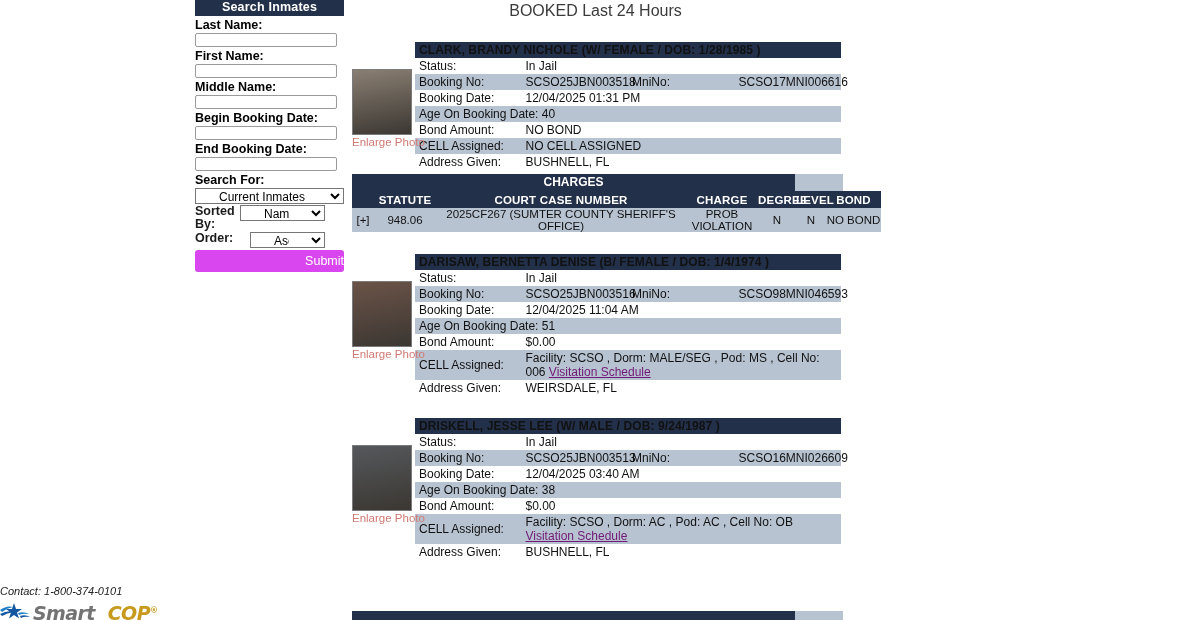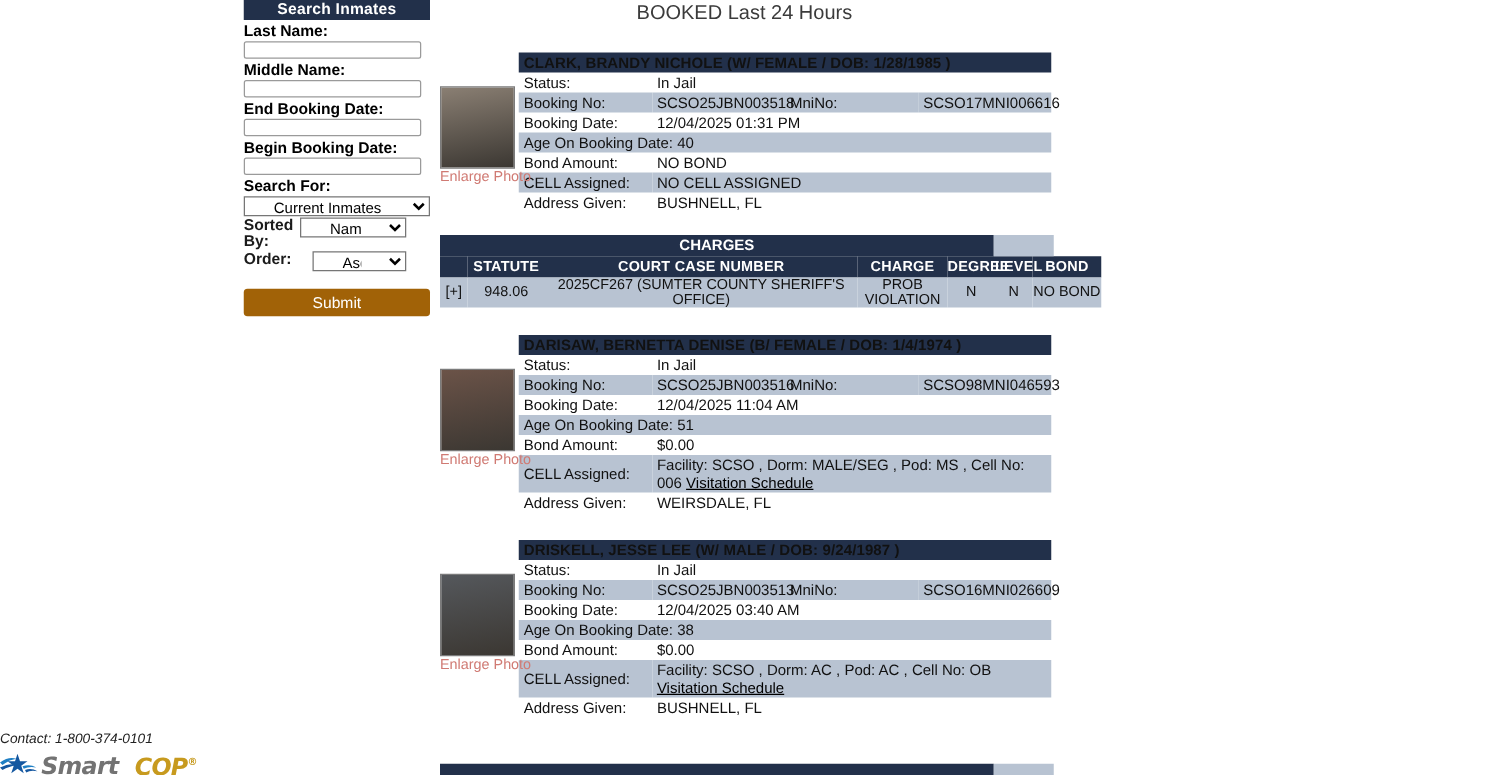--- a/index.html
+++ b/index.html
@@ -78,30 +78,30 @@
     font-weight: bold;
     font-size: 12.5px;
     line-height: 13px;
     width: 45px;
   }
   .inline-label.wide { width: 55px; }
 
   .btn {
     display: block;
     width: 149px;
-    background: #a16207;
+    background: #d946ef;
     color: #fff;
     border: none;
     border-radius: 3px;
     font-family: "Liberation Sans", sans-serif;
     font-size: 12.5px;
     padding: 4px 0;
-    margin-top: 14px;
+    margin-top: 2px;
     cursor: pointer;
-    text-align: center;
+    text-align: right;
   }
 
   
   #footer {
     position: absolute;
     left: 0px;
     top: 585px;
     width: 190px;
     font-style: italic;
   }
@@ -193,27 +193,27 @@
     color: #ffffff;
     font-weight: bold;
     font-size: 12px;
     letter-spacing: .1px;
   }
   .stripe { background: #b8c3d2; }
   .lbl-cell { width: 100px; }
   .mni-lbl { width: 66px; }
 
   .visit-link {
-    color: #000000;
+    color: #701a75;
     text-decoration: underline;
     cursor: pointer;
   }
 
   
-  .charges-wrap { margin-left: 2px; margin-top: 18px; width: 491px; }
+  .charges-wrap { margin-left: 2px; margin-top: 4px; width: 491px; }
   .charges-title-row { display: flex; height: 17px; }
   .charges-title {
     background: #22304a;
     color: #fff;
     font-weight: bold;
     font-size: 12px;
     text-align: center;
     line-height: 17px;
     flex: 0 0 443px;
   }
@@ -268,33 +268,37 @@
 <body>
 
 <div id="search-panel">
   <div class="panel-header">Search Inmates</div>
 
   <div>
     <div class="field-label">Last Name:</div>
     <input class="text-input" type="text" value="" style="">
   </div>
 
+  <div>
+    <div class="field-label">First Name:</div>
+    <input class="text-input" type="text" value="" style="">
+  </div>
 
   <div>
     <div class="field-label">Middle Name:</div>
     <input class="text-input" type="text" value="" style="">
   </div>
 
   <div>
+    <div class="field-label">Begin Booking Date:</div>
+    <input class="text-input" type="text" value="" style="">
+  </div>
+
+  <div>
     <div class="field-label">End Booking Date:</div>
-    <input class="text-input" type="text" value="" style="">
-  </div>
-
-  <div>
-    <div class="field-label">Begin Booking Date:</div>
     <input class="text-input" type="text" value="" style="">
   </div>
 
   <div class="field-label">Search For:</div>
   <select id="search-for-select" class="sel"><option>Current Inmates Only</option><option>All Inmates</option><option>Released Inmates Only</option></select>
 
   <div class="inline-row">
     <div class="inline-label">Sorted By:</div>
     <select id="sorted-by-select" class="sel"><option>Name</option><option>Booking Date</option><option>Booking No</option></select>
   </div>

